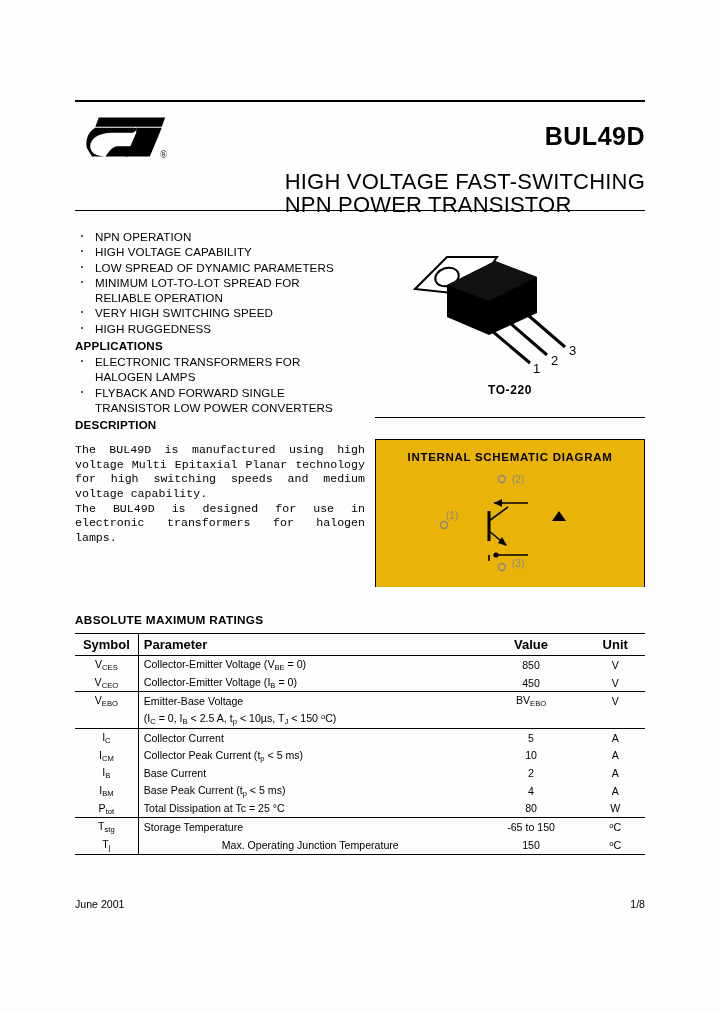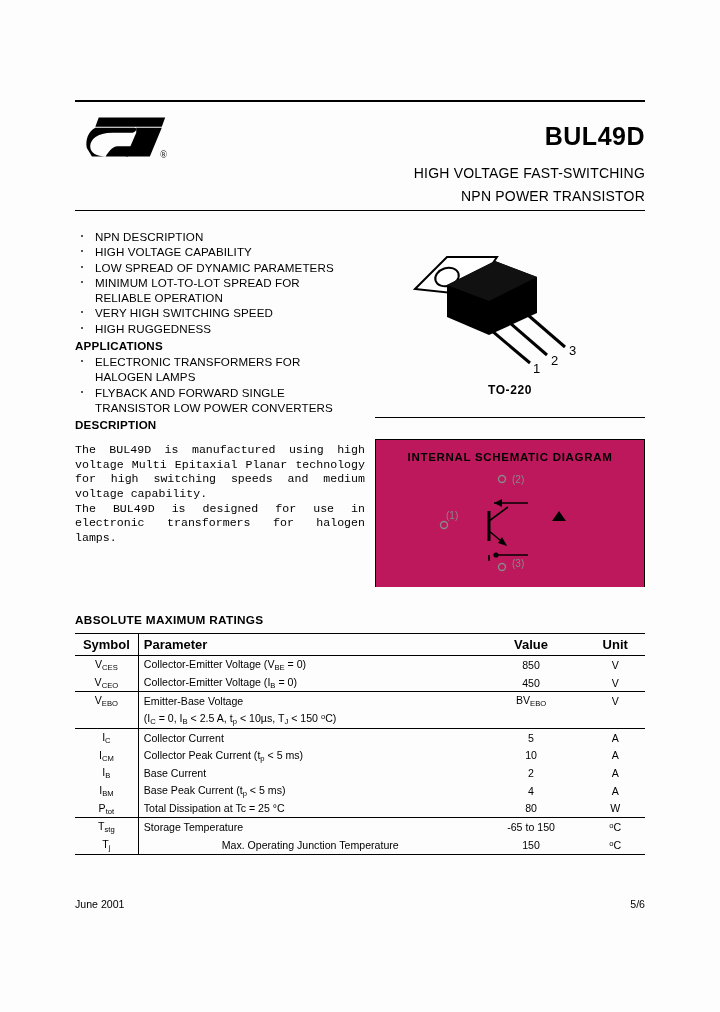--- a/index.html
+++ b/index.html
@@ -51,23 +51,23 @@
     position: absolute;
     right: 0;
     top: 20px;
     font-size: 25px;
     font-weight: bold;
     letter-spacing: 0.5px;
   }
   .subtitle {
     position: absolute;
     right: 0;
-    top: 60px;
-    text-align: right;
-    font-size: 14px;
+    top: 68px;
+    text-align: left;
+    font-size: 22px;
     line-height: 23px;
     letter-spacing: 0.2px;
     white-space: pre-line;
   }
 
   .rule {
     border-top: 1.6px solid #000;
     width: 570px;
   }
 
@@ -146,21 +146,21 @@
     margin-top: 20px;
   }
   .schem-box {
     border: 1.4px solid #000;
     border-bottom: none;
     width: 270px;
     height: 148px;
     box-sizing: border-box;
     margin-top: 21px;
     position: relative;
-    background: #be185d;
+    background: #eab308;
   }
   .schem-title {
     text-align: center;
     font-size: 11.5px;
     font-weight: bold;
     letter-spacing: 0.7px;
     padding-top: 11px;
   }
 
   
@@ -227,21 +227,21 @@
       </div>
       <div class="part-no">BUL49D</div>
       <div class="subtitle"><span>HIGH VOLTAGE FAST-SWITCHING</span><br><span>NPN POWER TRANSISTOR</span></div>
     </div>
     <div class="rule"></div>
 
     <div class="body-cols">
 
       <div class="col-left">
         <ul class="feat">
-          <li><span class="bullet"></span><span>NPN DESCRIPTION</span></li>
+          <li><span class="bullet"></span><span>NPN OPERATION</span></li>
           <li><span class="bullet"></span><span>HIGH VOLTAGE CAPABILITY</span></li>
           <li><span class="bullet"></span><span>LOW SPREAD OF DYNAMIC PARAMETERS</span></li>
           <li><span class="bullet"></span><span>MINIMUM LOT-TO-LOT SPREAD FOR</span><span class="cont">RELIABLE OPERATION</span></li>
           <li><span class="bullet"></span><span>VERY HIGH SWITCHING SPEED</span></li>
           <li><span class="bullet"></span><span>HIGH RUGGEDNESS</span></li>
         </ul>
 
         <div class="sec-head">APPLICATIONS</div>
         <ul class="feat">
           <li><span class="bullet"></span><span>ELECTRONIC TRANSFORMERS FOR</span><span class="cont">HALOGEN LAMPS</span></li>
@@ -389,15 +389,15 @@
           <td class="c-val">150</td>
           <td class="c-uni"><sup>o</sup>C</td>
         </tr>
       </tbody>
     </table>
 
   </div>
 
   <div class="footer">
     <span>June 2001</span>
-    <span>5/6</span>
+    <span>1/8</span>
   </div>
 </div>
 
 </body></html>

